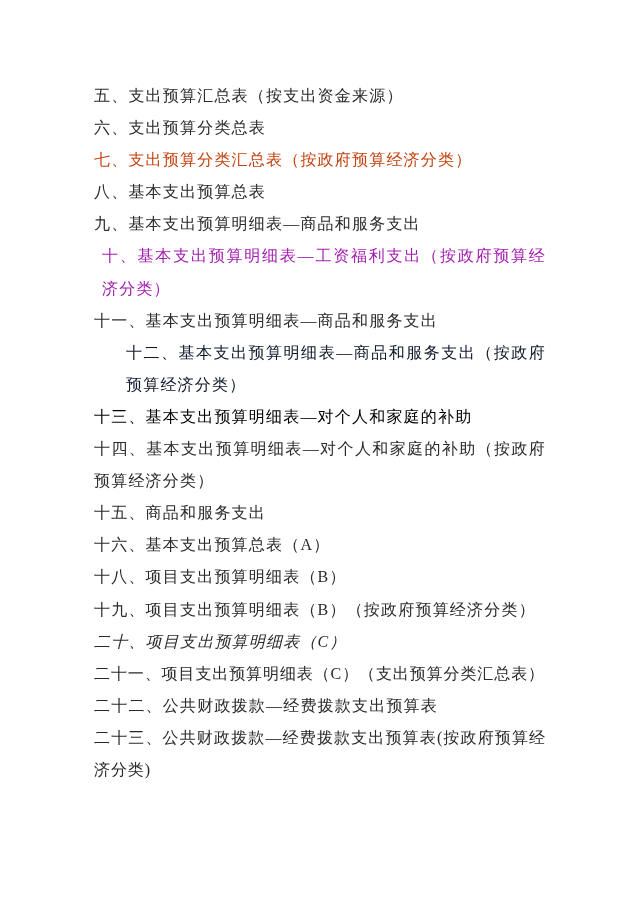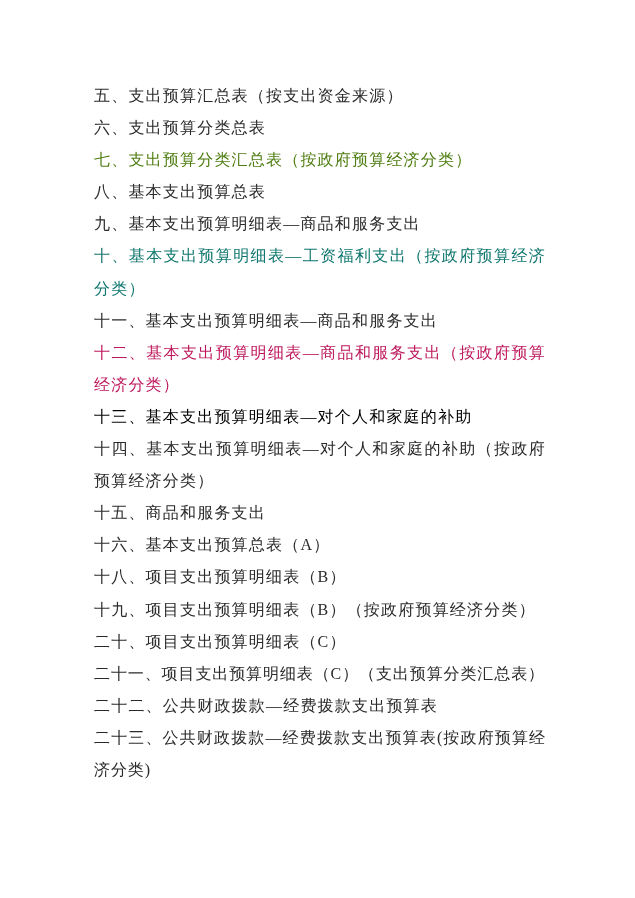--- a/index.html
+++ b/index.html
@@ -39,30 +39,30 @@
     letter-spacing: 0.9px;
   }
 </style>
 </head>
 <body style="background: rgb(255, 255, 255);">
 
 <div class="page">
   <div class="content">
     <p class="item" style="color: rgb(42, 42, 42);">五、支出预算汇总表（按支出资金来源）</p>
     <p class="item" style="color: rgb(42, 42, 42);">六、支出预算分类总表</p>
-    <p class="item" style="color: #4d7c0f;">七、支出预算分类汇总表（按政府预算经济分类）</p>
+    <p class="item" style="color: #c2410c;">七、支出预算分类汇总表（按政府预算经济分类）</p>
     <p class="item" style="color: rgb(42, 42, 42);">八、基本支出预算总表</p>
     <p class="item" style="color: rgb(42, 42, 42);">九、基本支出预算明细表—商品和服务支出</p>
-    <p class="item" style="color: #0f766e;">十、基本支出预算明细表—工资福利支出（按政府预算经济分类）</p>
+    <p class="item" style="color: #a21caf; margin-left: 8px;">十、基本支出预算明细表—工资福利支出（按政府预算经济分类）</p>
     <p class="item" style="color: rgb(42, 42, 42);">十一、基本支出预算明细表—商品和服务支出</p>
-    <p class="item" style="color: #be185d;">十二、基本支出预算明细表—商品和服务支出（按政府预算经济分类）</p>
+    <p class="item" style="color: #0f172a; margin-left: 32px;">十二、基本支出预算明细表—商品和服务支出（按政府预算经济分类）</p>
     <p class="item" style="color: #000000;">十三、基本支出预算明细表—对个人和家庭的补助</p>
     <p class="item" style="color: rgb(42, 42, 42);">十四、基本支出预算明细表—对个人和家庭的补助（按政府预算经济分类）</p>
     <p class="item" style="color: rgb(42, 42, 42);">十五、商品和服务支出</p>
     <p class="item" style="color: rgb(42, 42, 42);">十六、基本支出预算总表（A）</p>
     <p class="item" style="color: rgb(42, 42, 42);">十八、项目支出预算明细表（B）</p>
     <p class="item" style="color: rgb(42, 42, 42);">十九、项目支出预算明细表（B）（按政府预算经济分类）</p>
-    <p class="item" style="color: rgb(42, 42, 42);">二十、项目支出预算明细表（C）</p>
+    <p class="item" style="color: rgb(42, 42, 42); font-style: italic;">二十、项目支出预算明细表（C）</p>
     <p class="item tight" style="color: rgb(42, 42, 42);">二十一、项目支出预算明细表（C）（支出预算分类汇总表）</p>
     <p class="item" style="color: rgb(42, 42, 42);">二十二、公共财政拨款—经费拨款支出预算表</p>
     <p class="item tight" style="color: rgb(42, 42, 42);">二十三、公共财政拨款—经费拨款支出预算表(按政府预算经济分类)</p>
   </div>
 </div>
 
 </body></html>

